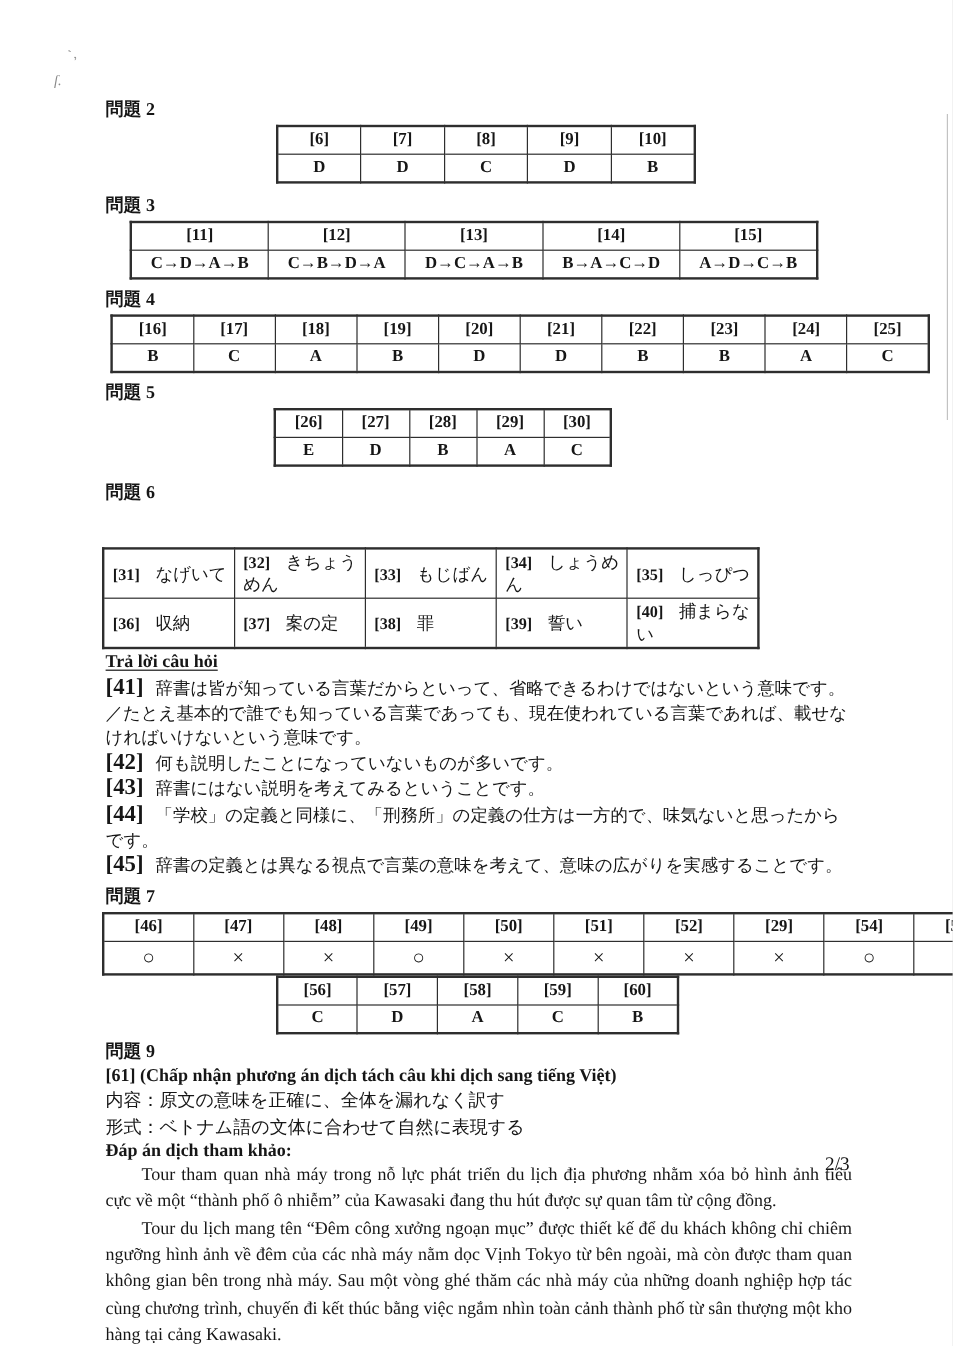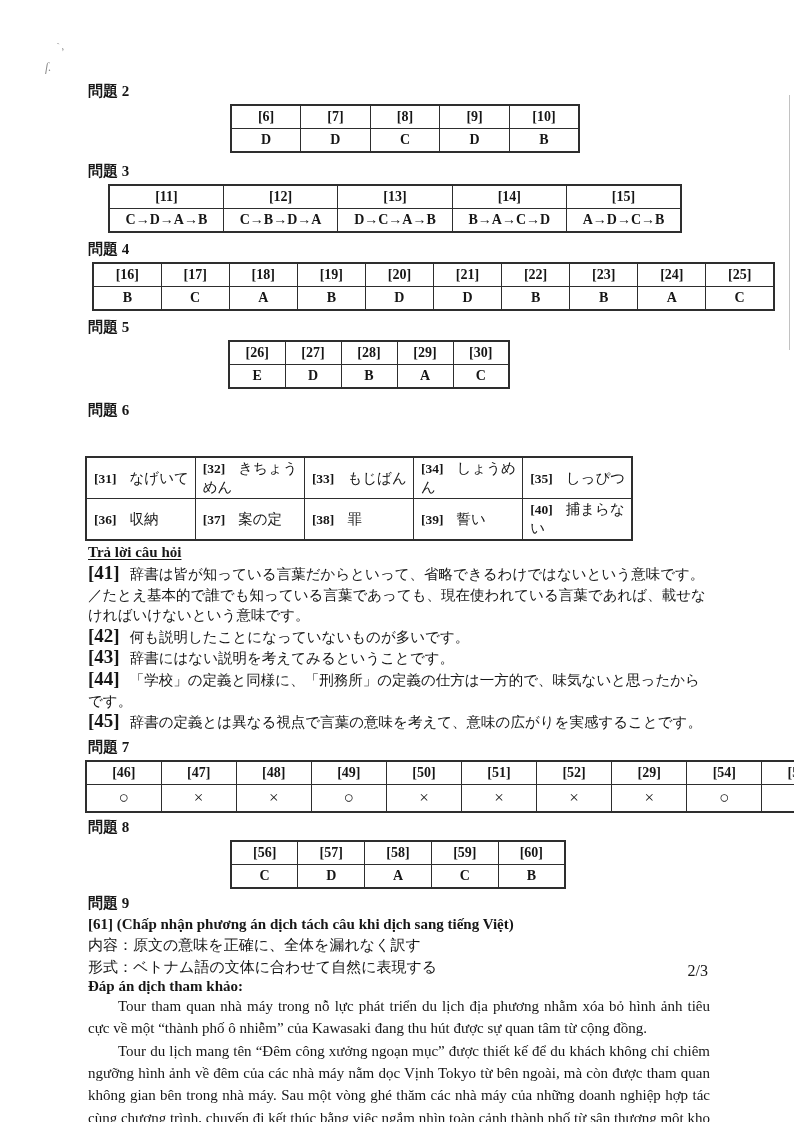--- a/index.html
+++ b/index.html
@@ -189,21 +189,20 @@
       <td>×</td>
       <td>×</td>
       <td>×</td>
       <td>×</td>
       <td>○</td>
       <td>×</td>
     </tr>
   </tbody>
     </table>
 
-  <div class="qhead mt5">問題 8</div>
   <table class="ans t-q8">
     <tbody>
         <tr class="hdr">
       <td>[56]</td>
       <td>[57]</td>
       <td>[58]</td>
       <td>[59]</td>
       <td>[60]</td>
     </tr>
     <tr class="val">

